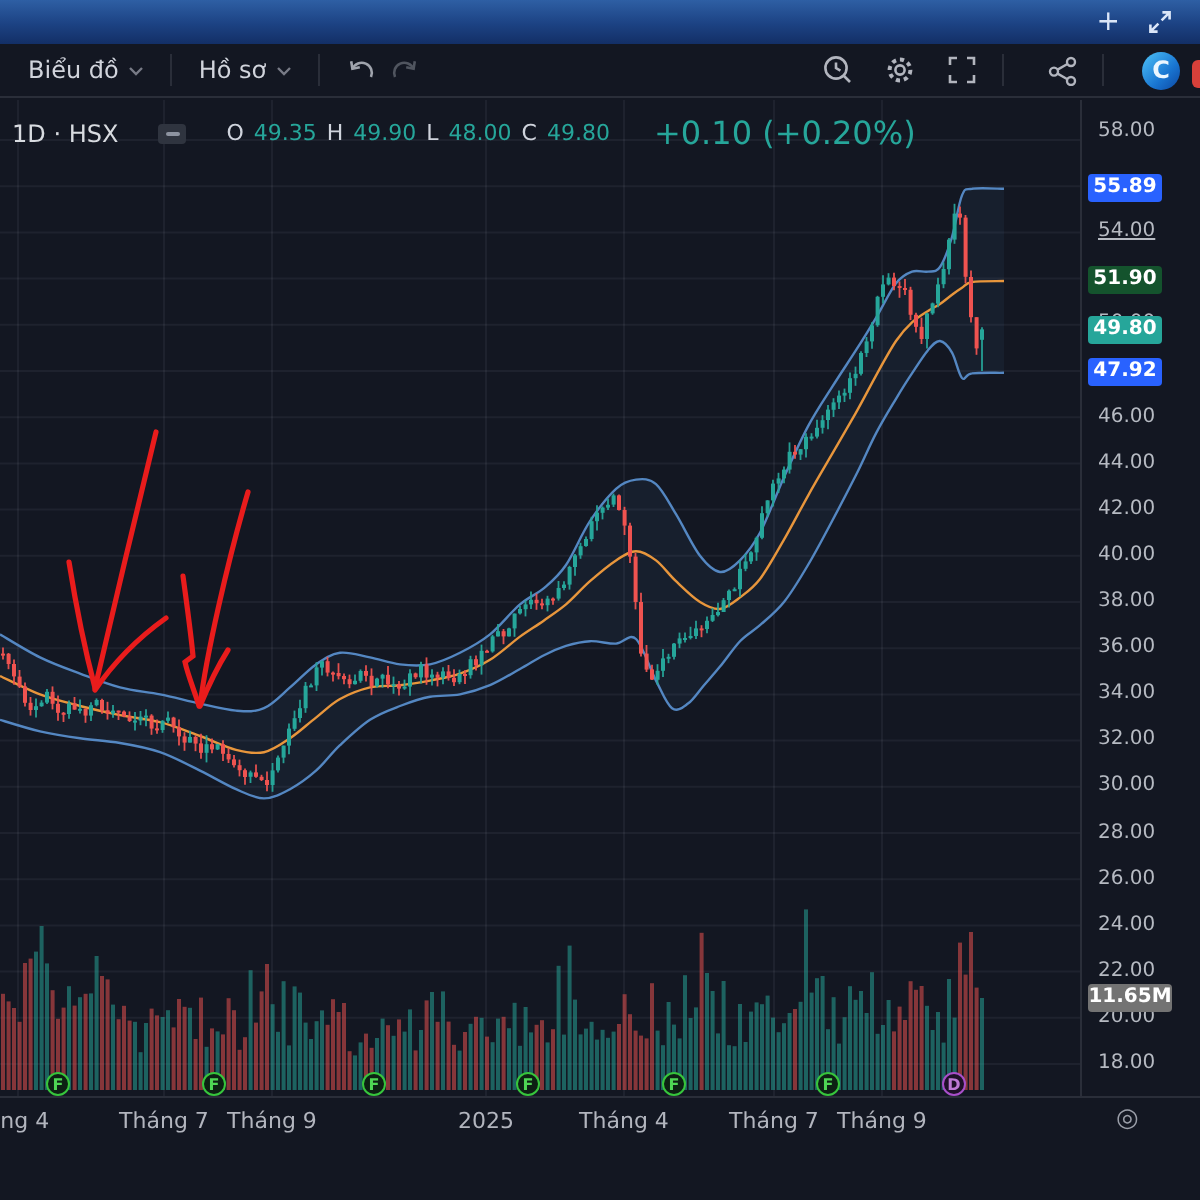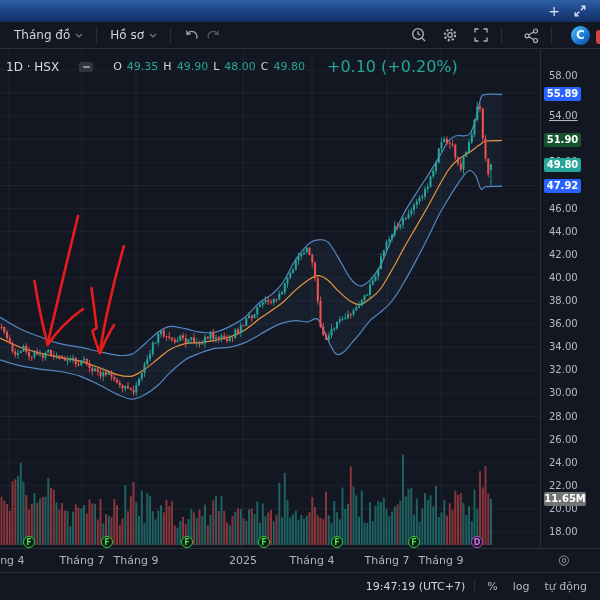--- a/index.html
+++ b/index.html
@@ -68,21 +68,21 @@
     <span class="win-ic">
       <svg width="12" height="12" viewBox="0 0 12 12" fill="none" stroke="#dbe6f8" stroke-width="1.3">
         <path d="M7.2 1.2 H10.8 V4.8 M10.8 1.2 L6.8 5.2 M4.8 10.8 H1.2 V7.2 M1.2 10.8 L5.2 6.8"></path>
       </svg>
     </span>
   </div>
 
   <div class="toolbar">
     <div class="tb-left">
       <div class="tab">
-        <span>Tháng đồ</span>
+        <span>Biểu đồ</span>
         <span class="chev">
           <svg width="8" height="5" viewBox="0 0 8 5" fill="none" stroke="currentColor" stroke-width="1.2">
               <path d="M1 1 L4 4 L7 1"></path>
             </svg>
         </span>
       </div>
       <div class="sep"></div>
       <div class="tab">
         <span>Hồ sơ</span>
         <span class="chev">
@@ -761,21 +761,21 @@
       <div class="tick" style="top: 245px;">38.00</div>
       <div class="tick" style="top: 221.9px;">40.00</div>
       <div class="tick" style="top: 198.8px;">42.00</div>
       <div class="tick" style="top: 175.7px;">44.00</div>
       <div class="tick" style="top: 152.6px;">46.00</div>
       <div class="tick" style="top: 129.5px;">48.00</div>
       <div class="tick" style="top: 106.4px;">50.00</div>
       <div class="tick" style="top: 83.3px;">52.00</div>
       <div class="tick" style="top: 60.2px; text-decoration: underline;">54.00</div>
       <div class="tick" style="top: 37.1px;">56.00</div>
-      <div class="tick" style="top: 20px;">58.00</div>
+      <div class="tick" style="top: 10px;">58.00</div>
     </div>
   <div id="badges">
       <div class="badge" style="background: rgb(41, 98, 255); top: 87.3705px;">55.89</div>
       <div class="badge" style="background: #14532d; top: 133.455px;">51.90</div>
       <div class="badge" style="background: rgb(38, 166, 154); top: 157.71px;">49.80</div>
       <div class="badge" style="background: rgb(41, 98, 255); top: 179.424px;">47.92</div>
       <div class="badge vbadge" style="background: #737373; top: 492px;">11.65M</div>
     </div>
   <div id="markers">
       <div class="marker mF" style="left: 23px;">F</div>
@@ -793,21 +793,14 @@
         <div class="tlabel" style="left: 82px;">Tháng 7</div>
         <div class="tlabel" style="left: 136px;">Tháng 9</div>
         <div class="tlabel" style="left: 243px;">2025</div>
         <div class="tlabel" style="left: 312px;">Tháng 4</div>
         <div class="tlabel" style="left: 387px;">Tháng 7</div>
         <div class="tlabel" style="left: 441px;">Tháng 9</div>
       </div>
     <span class="target">◎</span>
   </div>
 
-  <div class="status-bar">
-    <span class="clock">19:47:19 (UTC+7)</span>
-    <div class="vline"></div>
-    <span class="sbtn">%</span>
-    <span class="sbtn">log</span>
-    <span class="sbtn">tự động</span>
-  </div>
 
 </div>
 
 </body></html>

